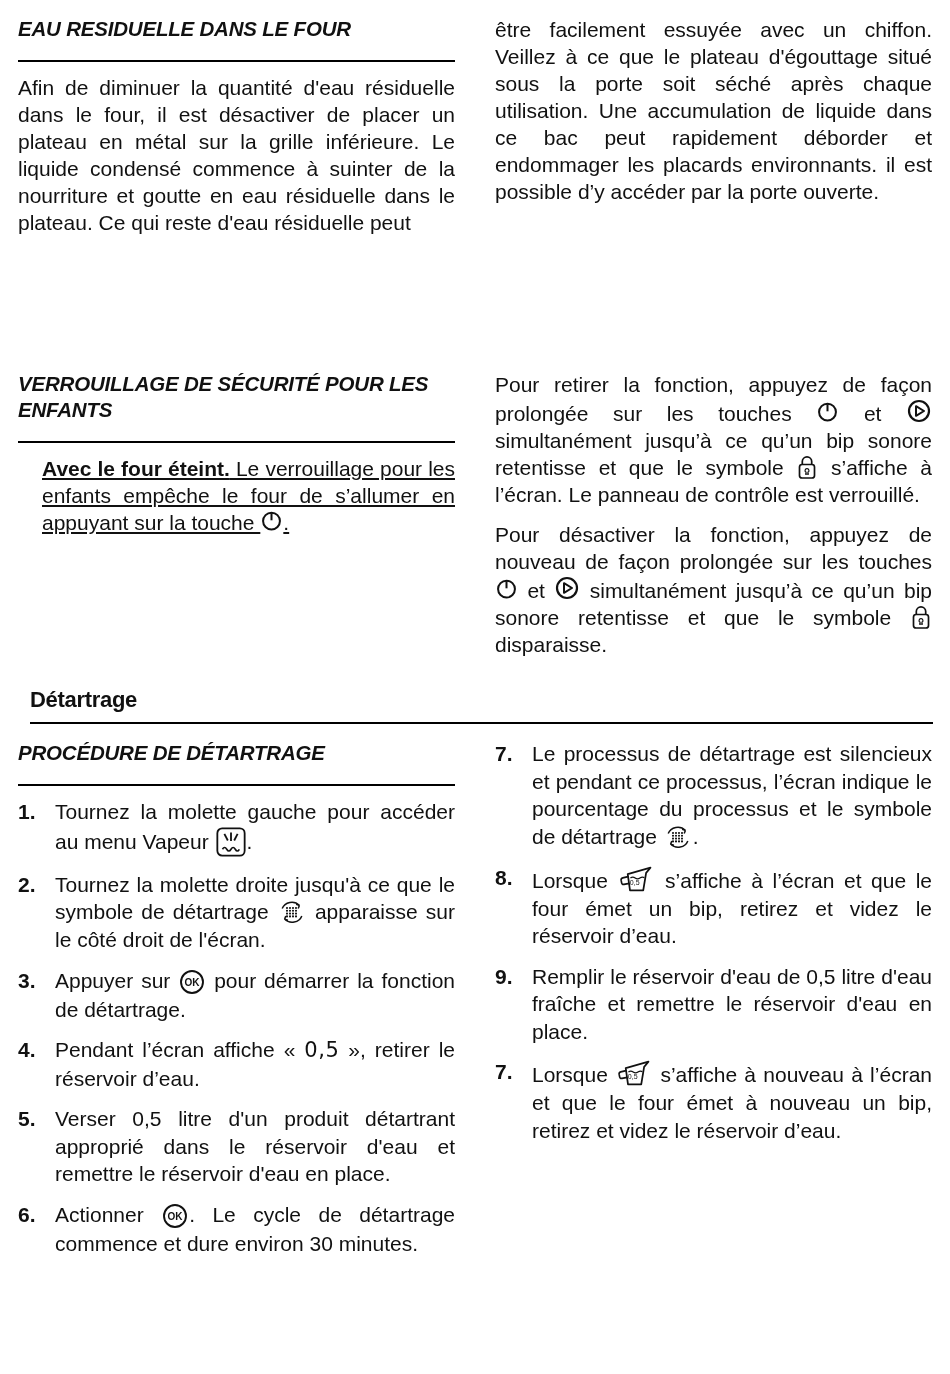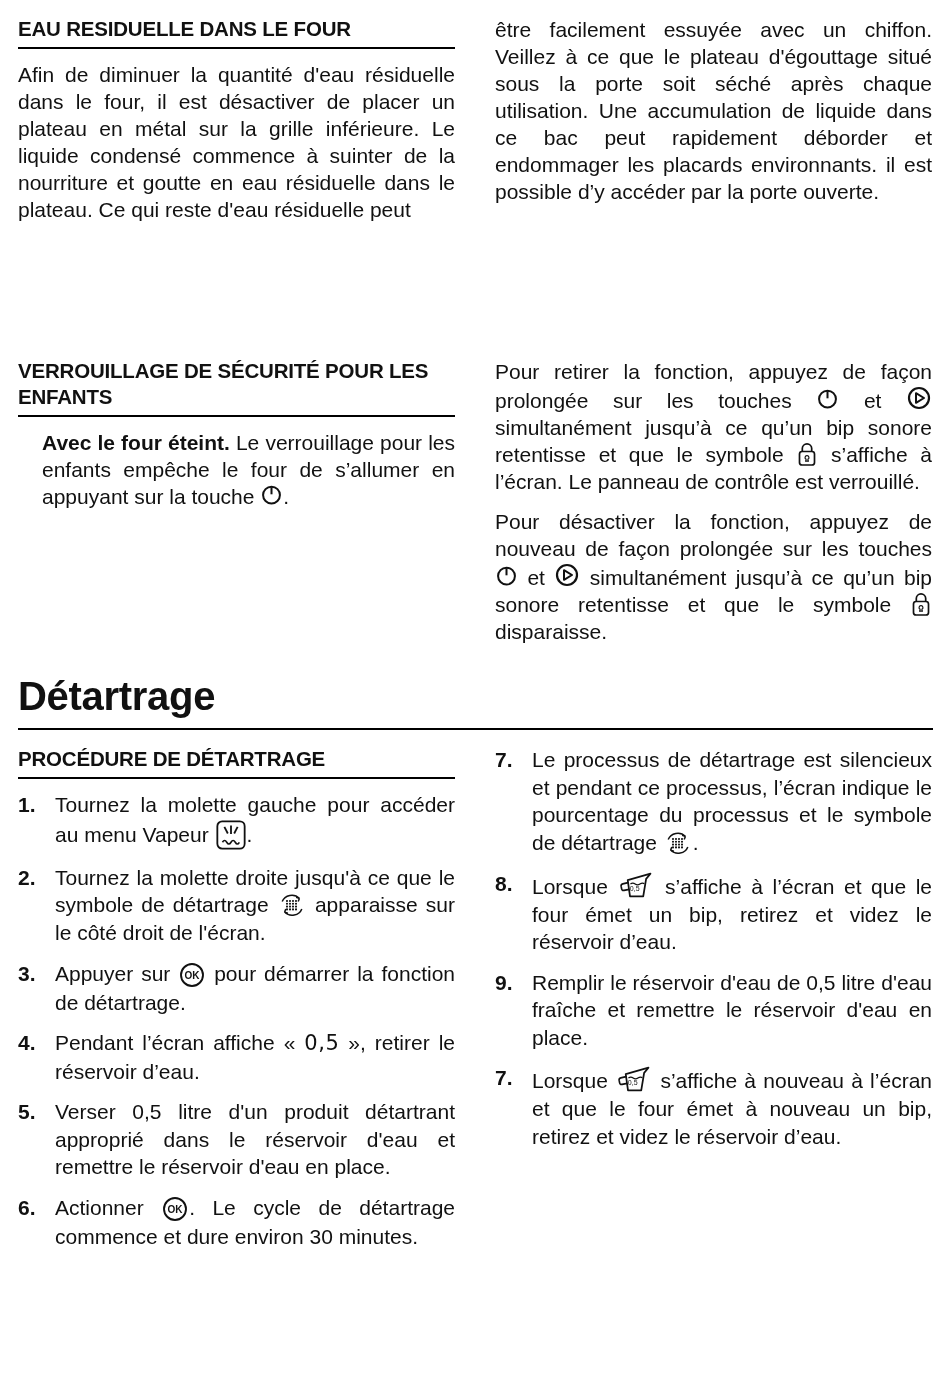--- a/index.html
+++ b/index.html
@@ -6,28 +6,28 @@
   body{
     width:950px;height:1374px;overflow:hidden;
     font-family:"Liberation Sans",sans-serif;color:#111;
     -webkit-font-smoothing:antialiased;
   }
   .page{padding:16px 17px 0 18px;}
   .sec{display:flex;gap:40px;}
   .col{width:437px;flex:0 0 437px;}
   h2.h{
     font-size:20.5px;font-weight:bold;line-height:26px;margin:0 0 12px 0;
-    padding-bottom:5px;border-bottom:2px solid #000;letter-spacing:-0.2px;
+    padding-bottom:18px;border-bottom:2px solid #000;letter-spacing:-0.2px;font-style:italic;
   }
   h1.title{
-    font-size:40px;font-weight:bold;margin:0 0 16px 0;
+    font-size:22px;font-weight:bold;margin:0 0 16px 12px;
     padding-bottom:9px;border-bottom:2.5px solid #000;letter-spacing:-0.3px;
   }
   p.bp{font-size:21px;line-height:27px;text-align:justify;margin:0 0 13px 0;}
-  p.indent{margin-left:24px;}
+  p.indent{margin-left:24px;text-decoration:underline;}
   .b{font-weight:bold;}
   .display{font-family:"DejaVu Sans",sans-serif;letter-spacing:0.5px;}
   .li{display:flex;font-size:21px;line-height:27.5px;margin-bottom:13px;}
   .num{font-weight:bold;flex:0 0 37px;}
   .li-body{flex:1;text-align:justify;}
   .icon{display:inline-block;position:relative;line-height:0;}
   .icon svg{display:inline-block;width:100%;height:100%;}
   .icon-power-icon{width:23px;height:23px;vertical-align:-2px;}
   .icon-start-icon{width:26px;height:26px;vertical-align:-3px;}
   .icon-lock-icon{width:22px;height:27px;vertical-align:-6px;}

